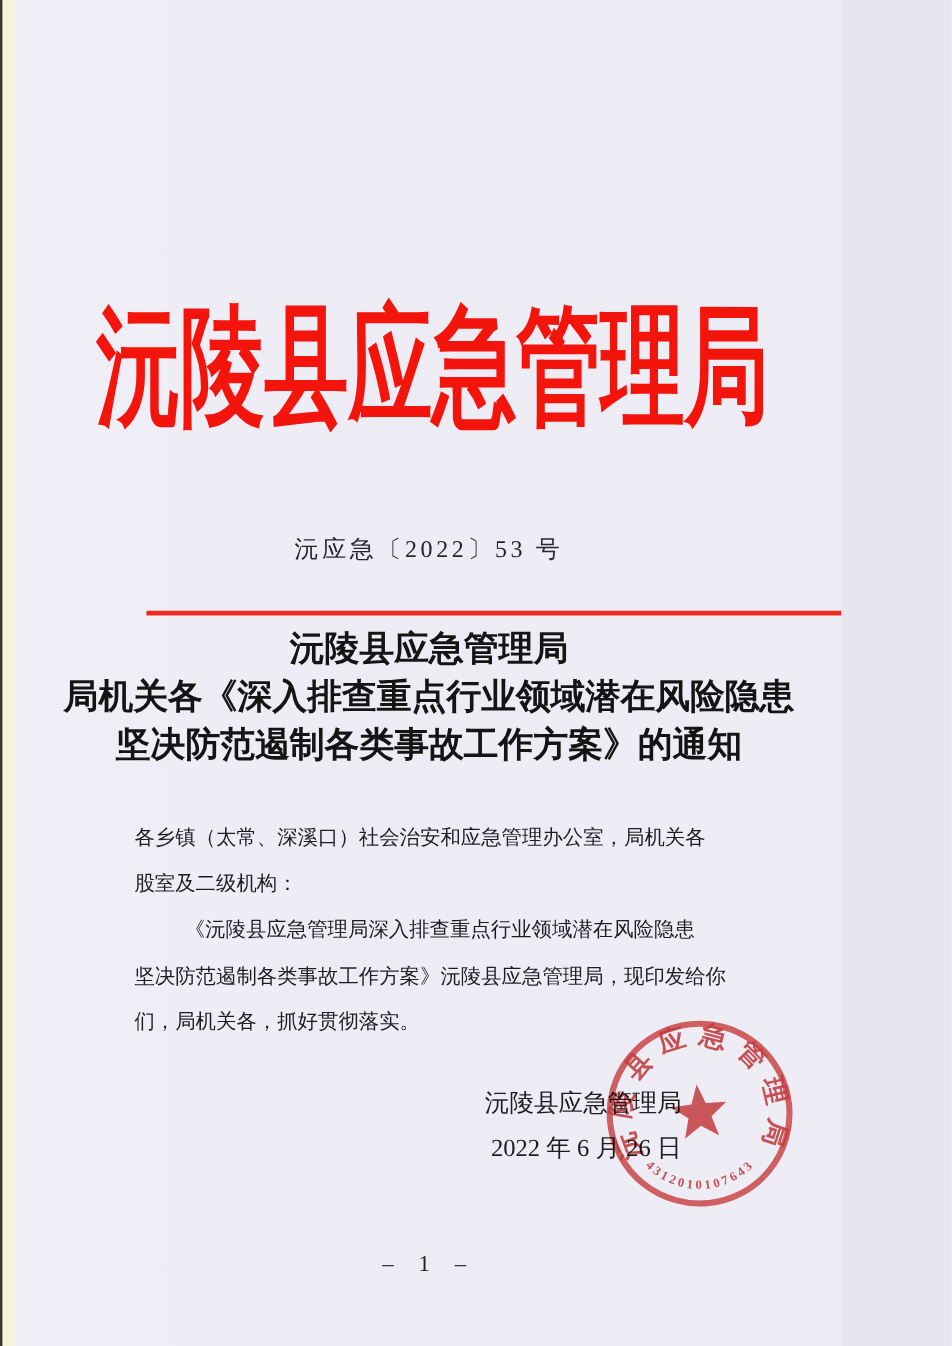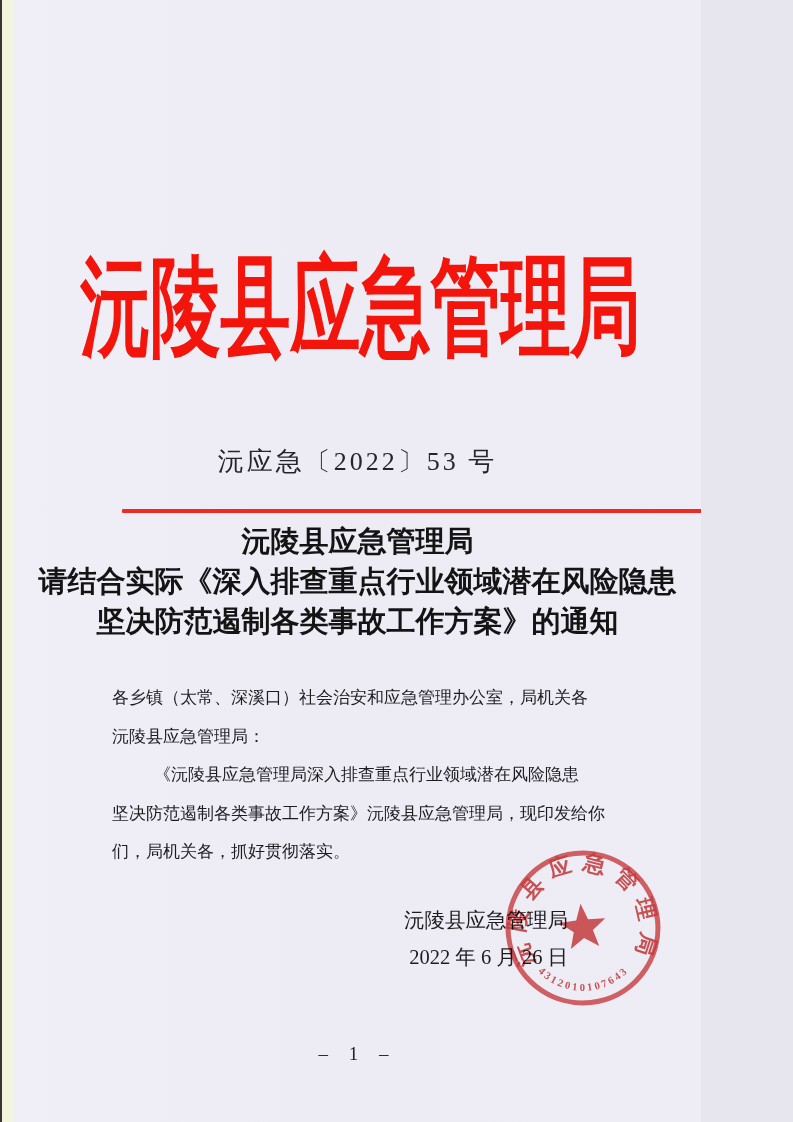--- a/index.html
+++ b/index.html
@@ -18,21 +18,21 @@
   }
   .agency-title{
     position:absolute;top:246px;left:20px;right:0;
     text-align:center;font-size:70px;font-weight:bold;
     color:#f3140c;line-height:1.15;white-space:nowrap;
     transform:scaleY(1.55);transform-origin:50% 0;
     letter-spacing:0px;
   }
   .doc-number{
     position:absolute;top:444px;left:14px;right:0;
-    text-align:center;font-size:26px;letter-spacing:3px;color:#26262a;
+    text-align:center;font-size:20px;letter-spacing:3px;color:#26262a;
     white-space:nowrap;
   }
   .red-line{
     position:absolute;top:509px;left:122px;width:582px;height:4px;
     background:#ee2b22;border-radius:1px;
   }
   .doc-title{
     position:absolute;top:521px;left:14px;right:0;
     text-align:center;font-weight:bold;font-size:29px;line-height:40px;
     color:#141414;
@@ -67,27 +67,27 @@
   <div class="edge-strip"></div>
 
   <div class="agency-title">沅陵县应急管理局</div>
 
   <div class="doc-number">沅应急〔2022〕53 号</div>
 
   <div class="red-line"></div>
 
   <div class="doc-title">
     <div>沅陵县应急管理局</div>
-    <div>请结合实际《深入排查重点行业领域潜在风险隐患</div>
+    <div>局机关各《深入排查重点行业领域潜在风险隐患</div>
     <div>坚决防范遏制各类事故工作方案》的通知</div>
   </div>
 
   <div class="body-block">
     <div class="body-line">各乡镇（太常、深溪口）社会治安和应急管理办公室，局机关各</div>
-    <div class="body-line">沅陵县应急管理局：</div>
+    <div class="body-line">股室及二级机构：</div>
     <div class="body-line indent">《沅陵县应急管理局深入排查重点行业领域潜在风险隐患</div>
     <div class="body-line">坚决防范遏制各类事故工作方案》沅陵县应急管理局，现印发给你</div>
     <div class="body-line">们，局机关各，抓好贯彻落实。</div>
   </div>
 
   <div class="signature">
     <div>沅陵县应急管理局</div>
     <div>2022 年 6 月 26 日</div>
   </div>
 

